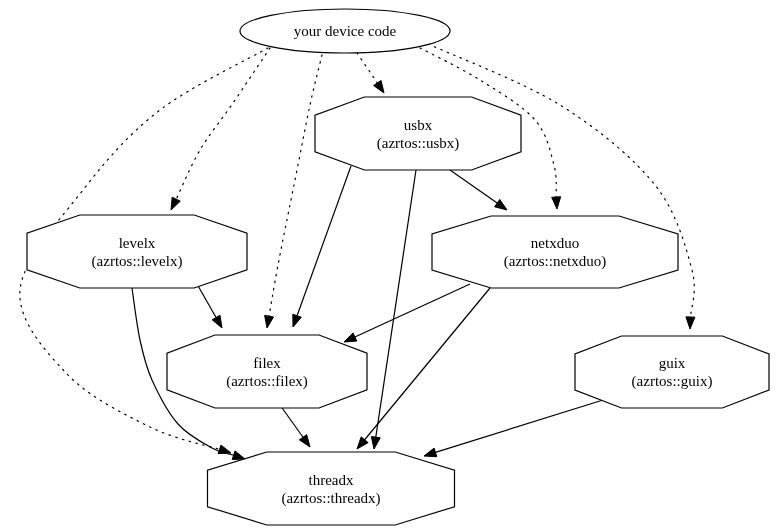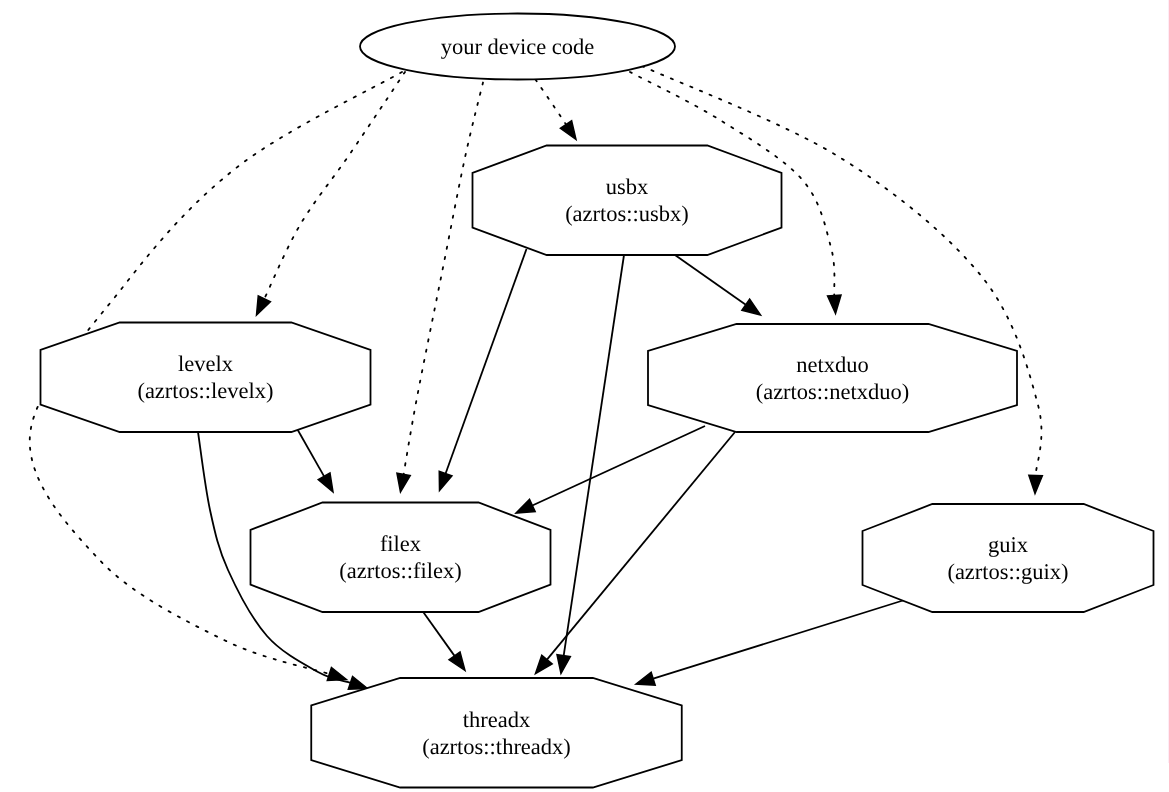--- a/index.html
+++ b/index.html
@@ -8,21 +8,21 @@
     background: #ffffff;
     width: 779px;
     height: 528px;
     overflow: hidden;
     font-family: "Liberation Serif", serif;
   }
   .canvas {
     position: relative;
     width: 779px;
     height: 528px;
-    background: #f9a8d4;
+    background: #0369a1;
   }
   svg { display: block; }
   .node-shape {
     fill: #ffffff;
     stroke: #000000;
     stroke-width: 1.2;
   }
   .node-label {
     fill: #000000;
     font-family: "Liberation Serif", "DejaVu Serif", serif;

